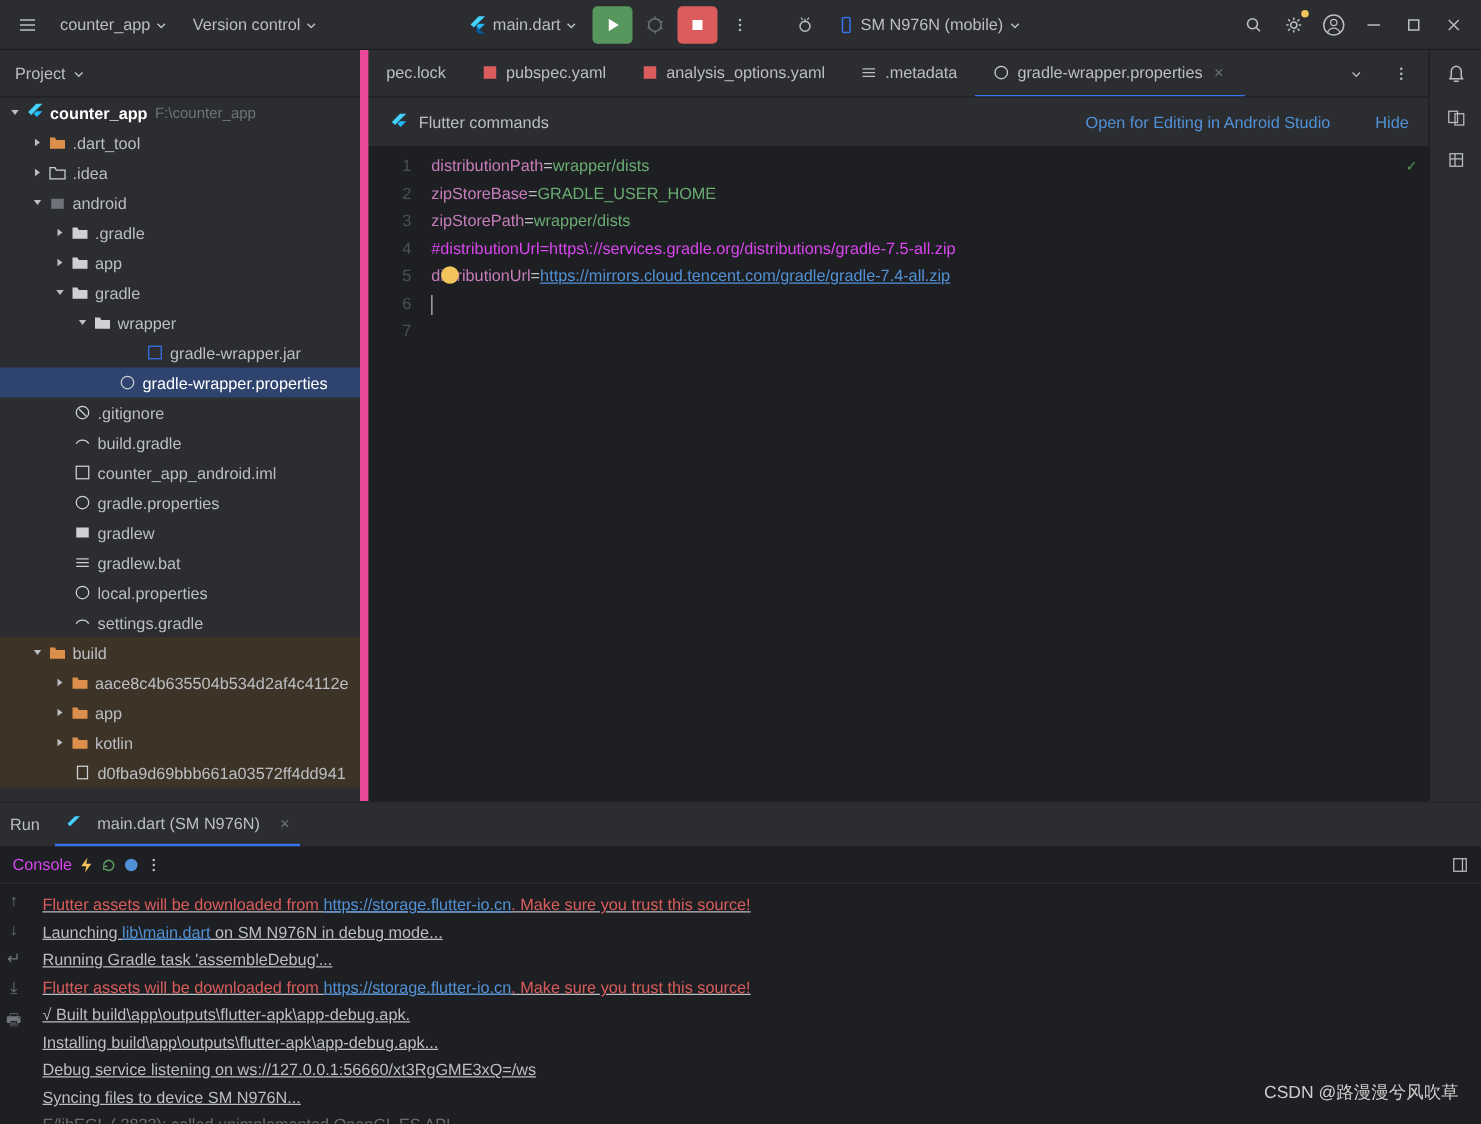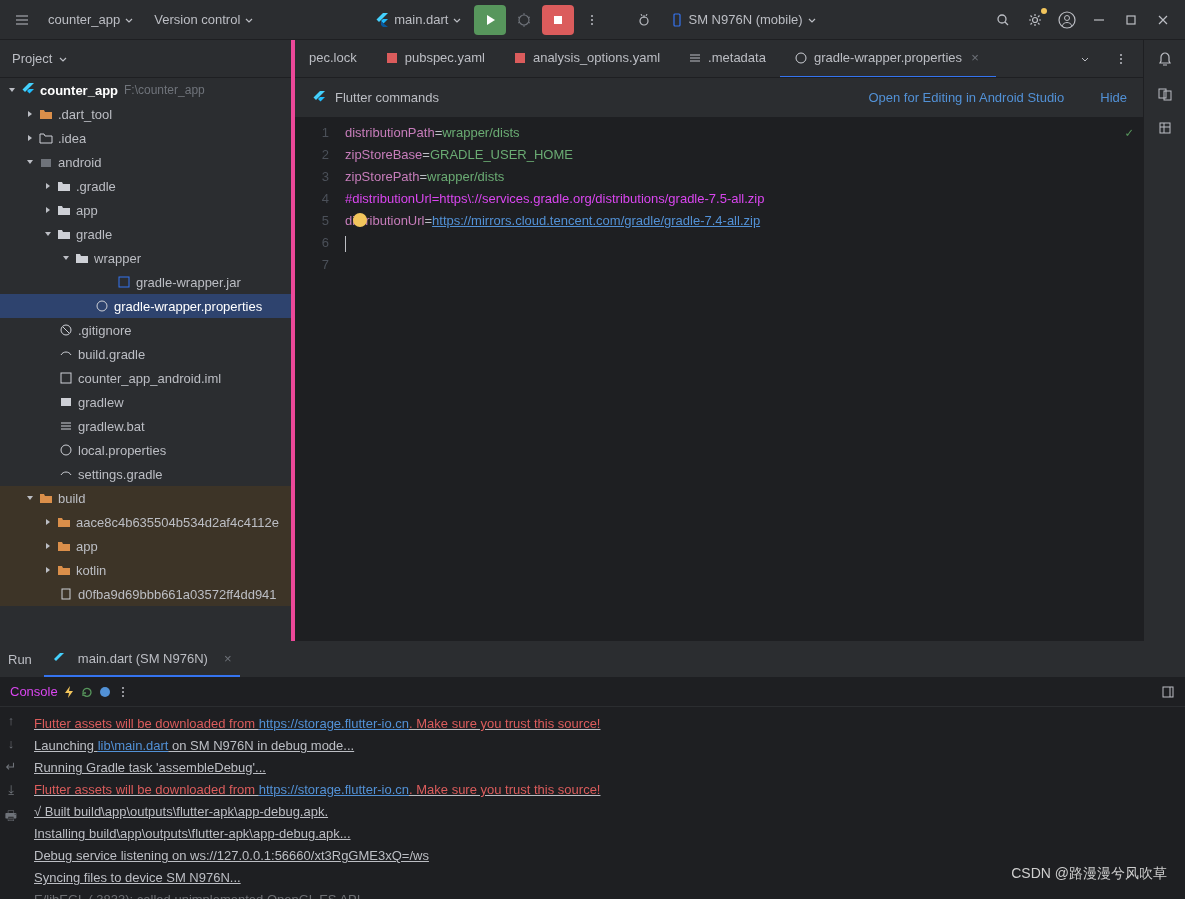--- a/index.html
+++ b/index.html
@@ -5,21 +5,21 @@
 * { margin:0; padding:0; box-sizing:border-box; font-family:-apple-system,BlinkMacSystemFont,"Segoe UI",sans-serif; }
 body { background:#1e1f22; color:#bcbec4; font-size:13px; width:1185px; height:899px; overflow:hidden; display:flex; flex-direction:column; }
 .header { height:40px; background:#2b2d30; display:flex; align-items:center; padding:0 8px; border-bottom:1px solid #1e1f22; gap:4px; }
 .header-left { display:flex; align-items:center; gap:4px; }
 .header-right { display:flex; align-items:center; gap:4px; margin-left:auto; }
 .hbtn { padding:4px 8px; color:#bcbec4; cursor:pointer; display:flex; align-items:center; gap:4px; border-radius:4px; }
 .icon-btn { width:28px; height:28px; display:flex; align-items:center; justify-content:center; color:#bcbec4; cursor:pointer; border-radius:4px; }
 .run-btn { width:32px; height:30px; background:#57965c; display:flex; align-items:center; justify-content:center; border-radius:4px; cursor:pointer; }
 .stop-btn { width:32px; height:30px; background:#db5c5c; display:flex; align-items:center; justify-content:center; border-radius:4px; cursor:pointer; }
 .body { display:flex; flex:1; min-height:0; }
-.sidebar { width:295px; background:#2b2d30; border-right:4px solid #ec4899; display:flex; flex-direction:column; overflow:hidden; }
+.sidebar { width:295px; background:#2b2d30; border-right:7px solid #ec4899; display:flex; flex-direction:column; overflow:hidden; }
 .sidebar-header { height:38px; display:flex; align-items:center; padding:0 12px; border-bottom:1px solid #1e1f22; }
 .tree { flex:1; overflow-y:auto; }
 .tree-item { display:flex; align-items:center; height:24px; padding-right:8px; cursor:pointer; white-space:nowrap; overflow:hidden; }
 .tree-item.selected { background:#2e436e; color:#fff; }
 .tree-item.build { background:#3d3427; }
 .chevron { width:16px; height:16px; display:flex; align-items:center; justify-content:center; flex-shrink:0; }
 .tree-icon { width:16px; height:16px; display:flex; align-items:center; justify-content:center; margin-right:4px; flex-shrink:0; }
 .tree-label { white-space:nowrap; overflow:hidden; text-overflow:ellipsis; }
 .tree-path { color:#6f737a; margin-left:6px; font-size:12px; }
 .editor-area { flex:1; display:flex; flex-direction:column; min-width:0; background:#1e1f22; }
@@ -322,20 +322,28 @@
           <span class="tree-icon">
             <svg width="14" height="14" viewBox="0 0 14 14">
               <rect x="2" y="2" width="10" height="10" fill="none" stroke="#ced0d6"></rect>
             </svg>
           </span>
           <span class="tree-label">counter_app_android.iml</span>
         </div>
       <div class="tree-item" style="padding-left:58px;">
           <span class="tree-icon">
             <svg width="14" height="14" viewBox="0 0 14 14">
+              <circle cx="7" cy="7" r="5" fill="none" stroke="#ced0d6"></circle>
+            </svg>
+          </span>
+          <span class="tree-label">gradle.properties</span>
+        </div>
+      <div class="tree-item" style="padding-left:58px;">
+          <span class="tree-icon">
+            <svg width="14" height="14" viewBox="0 0 14 14">
               <rect x="2" y="3" width="10" height="8" fill="#ced0d6"></rect>
             </svg>
           </span>
           <span class="tree-label">gradlew</span>
         </div>
       <div class="tree-item" style="padding-left:58px;">
           <span class="tree-icon">
             <svg width="14" height="14" viewBox="0 0 14 14">
               <path stroke="#ced0d6" d="M2 4h10M2 7h10M2 10h10"></path>
             </svg>

